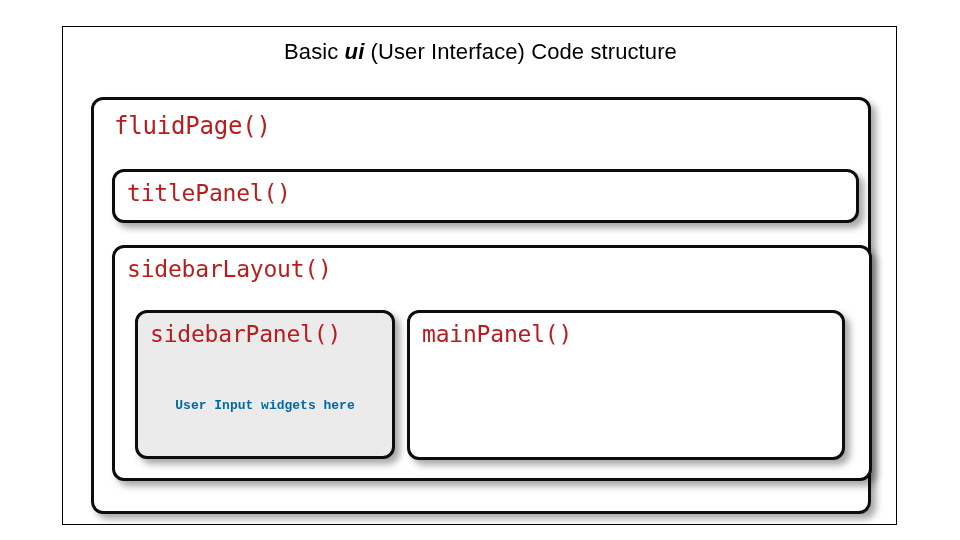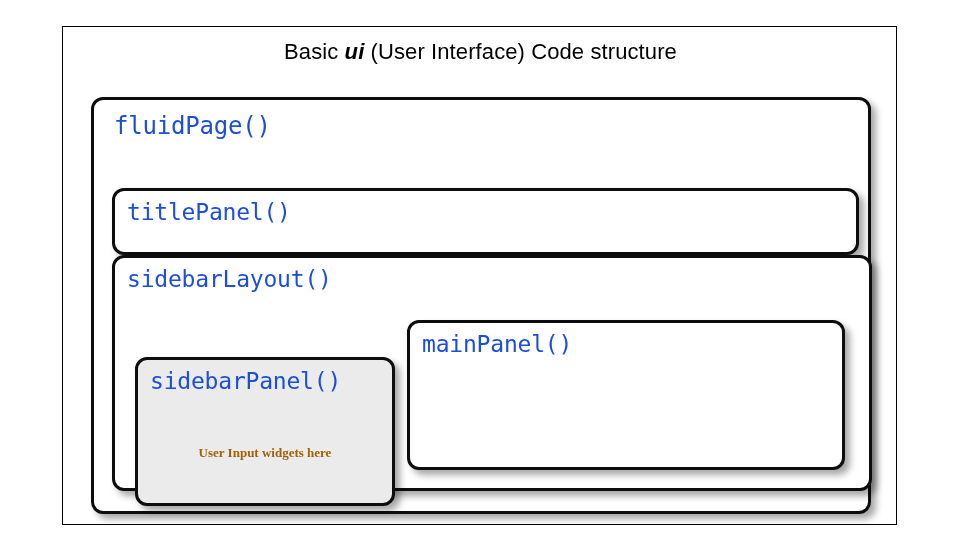--- a/index.html
+++ b/index.html
@@ -60,71 +60,70 @@
   
   .fluidpage-box {
     left: 28px;
     top: 70px;
     width: 780px;
     height: 417px;
   }
 
   .titlepanel-box {
     left: 18px;
-    top: 88px;
+    top: 69px;
     width: 747px;
-    height: 67px;
+    height: 54px;
   }
 
   .sidebarlayout-box {
     left: 18px;
-    top: 155px;
+    top: 145px;
     width: 760px;
     height: 236px;
   }
 
   .sidebarpanel-box {
     left: 20px;
     top: 62px;
     width: 260px;
     height: 149px;
     background: #ebebeb;
-    margin-top: 37px;
   }
 
   .mainpanel-box {
     left: 292px;
     top: 62px;
     width: 438px;
     height: 150px;
   }
 
   
   .code-label {
     position: absolute;
     font-family: "DejaVu Sans Mono", "Liberation Mono", monospace;
     font-size: 23px;
     font-weight: 400;
-    color: #1d4ed8;
+    color: #b91c1c;
     white-space: nowrap;
     letter-spacing: -0.2px;
   }
   .code-label.lvl1 { left: 20px; top: 12px; font-size: 24px; }
   .code-label.inner { left: 12px; top: 8px; }
 
   
   .note-red {
     position: absolute;
     left: 0;
     width: 100%;
     text-align: center;
-    font-family: Liberation Serif, serif;
+    font-family: Liberation Mono, monospace;
     font-size: 13px;
     font-weight: bold;
-    color: #a16207;
+    color: #0369a1;
     white-space: nowrap;
   }
   .note-sidebar { top: 85px; }
   .note-main { top: 85px; }
 </style>
 </head>
 <body>
 
 <div class="screen">
 

